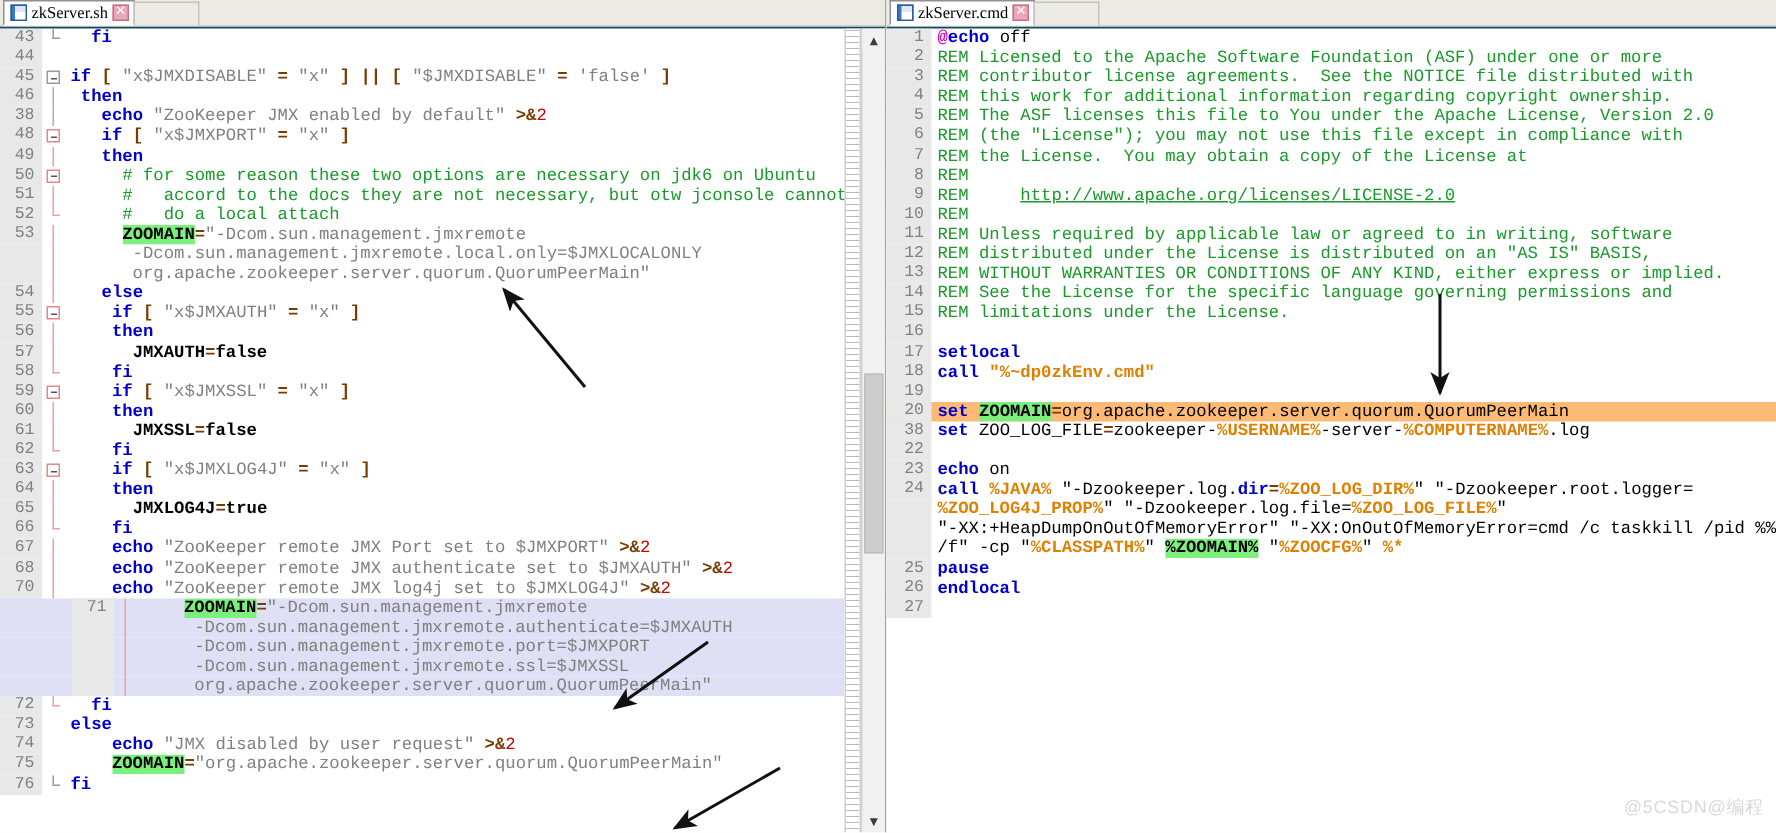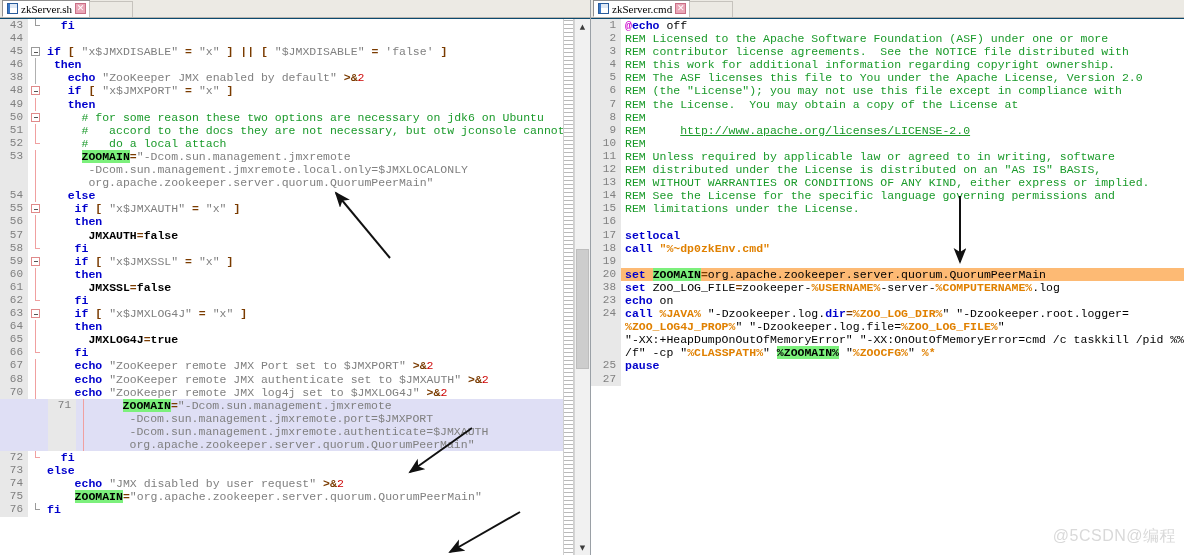--- a/index.html
+++ b/index.html
@@ -243,21 +243,21 @@
     left: 0; top: 0;
     width: 1184px; height: 555px;
     pointer-events: none;
     z-index: 20;
   }
 
   
   .watermark {
     position: absolute;
     right: 8px; bottom: 8px;
-    font-size: 16px;
+    font-size: 12px;
     color: #d9d9d9;
     font-family: "Liberation Sans", sans-serif;
     z-index: 30;
     letter-spacing: 0.5px;
   }
 </style>
 </head>
 <body>
 
 <div id="app">
@@ -297,22 +297,23 @@
           <div class="row"><div class="gutter">61</div><div class="fold"><span class="foldline"></span></div><div class="code"><span class="plain">      </span><span class="ident">JMXSSL</span><span class="op">=</span><span class="ident">false</span></div></div>
           <div class="row"><div class="gutter">62</div><div class="fold"><span class="foldend"></span></div><div class="code"><span class="plain">    </span><span class="kw">fi</span></div></div>
           <div class="row"><div class="gutter">63</div><div class="fold"><span class="foldbox"></span></div><div class="code"><span class="plain">    </span><span class="kw">if</span><span class="op"> [ </span><span class="str">"x$JMXLOG4J"</span><span class="op"> = </span><span class="str">"x"</span><span class="op"> ]</span></div></div>
           <div class="row"><div class="gutter">64</div><div class="fold"><span class="foldline"></span></div><div class="code"><span class="plain">    </span><span class="kw">then</span></div></div>
           <div class="row"><div class="gutter">65</div><div class="fold"><span class="foldline"></span></div><div class="code"><span class="plain">      </span><span class="ident">JMXLOG4J</span><span class="op">=</span><span class="ident">true</span></div></div>
           <div class="row"><div class="gutter">66</div><div class="fold"><span class="foldend"></span></div><div class="code"><span class="plain">    </span><span class="kw">fi</span></div></div>
           <div class="row"><div class="gutter">67</div><div class="fold"><span class="foldline"></span></div><div class="code"><span class="plain">    </span><span class="kw">echo</span><span class="plain"> </span><span class="str">"ZooKeeper remote JMX Port set to $JMXPORT"</span><span class="op"> &gt;&amp;</span><span class="num">2</span></div></div>
           <div class="row"><div class="gutter">68</div><div class="fold"><span class="foldline"></span></div><div class="code"><span class="plain">    </span><span class="kw">echo</span><span class="plain"> </span><span class="str">"ZooKeeper remote JMX authenticate set to $JMXAUTH"</span><span class="op"> &gt;&amp;</span><span class="num">2</span></div></div>
           <div class="row"><div class="gutter">70</div><div class="fold"><span class="foldline"></span></div><div class="code"><span class="plain">    </span><span class="kw">echo</span><span class="plain"> </span><span class="str">"ZooKeeper remote JMX log4j set to $JMXLOG4J"</span><span class="op"> &gt;&amp;</span><span class="num">2</span></div></div>
           <div class="row sel"><div class="gutter">71</div><div class="fold"><span class="foldline"></span></div><div class="code"><span class="plain">    </span><span class="hl">ZOOMAIN</span><span class="op">=</span><span class="str">"-Dcom.sun.management.jmxremote</span></div></div>
+          <div class="row sel"><div class="gutter"></div><div class="fold"><span class="foldline"></span></div><div class="code"><span class="str">     -Dcom.sun.management.jmxremote.authenticate=$JMXAUTH</span></div></div>
           <div class="row sel"><div class="gutter"></div><div class="fold"><span class="foldline"></span></div><div class="code"><span class="str">     -Dcom.sun.management.jmxremote.port=$JMXPORT</span></div></div>
-          <div class="row sel"><div class="gutter"></div><div class="fold"><span class="foldline"></span></div><div class="code"><span class="str">     -Dcom.sun.management.jmxremote.authenticate=$JMXAUTH</span></div></div>
+          <div class="row sel"><div class="gutter"></div><div class="fold"><span class="foldline"></span></div><div class="code"><span class="str">     -Dcom.sun.management.jmxremote.ssl=$JMXSSL</span></div></div>
           <div class="row sel"><div class="gutter"></div><div class="fold"><span class="foldline"></span></div><div class="code"><span class="str">     org.apache.zookeeper.server.quorum.QuorumPeerMain"</span></div></div>
           <div class="row"><div class="gutter">72</div><div class="fold"><span class="foldend"></span></div><div class="code"><span class="plain">  </span><span class="kw">fi</span></div></div>
           <div class="row"><div class="gutter">73</div><div class="fold"></div><div class="code"><span class="plain"></span><span class="kw">else</span></div></div>
           <div class="row"><div class="gutter">74</div><div class="fold"></div><div class="code"><span class="plain">    </span><span class="kw">echo</span><span class="plain"> </span><span class="str">"JMX disabled by user request"</span><span class="op"> &gt;&amp;</span><span class="num">2</span></div></div>
           <div class="row"><div class="gutter">75</div><div class="fold"></div><div class="code"><span class="plain">    </span><span class="hl">ZOOMAIN</span><span class="op">=</span><span class="str">"org.apache.zookeeper.server.quorum.QuorumPeerMain"</span></div></div>
           <div class="row"><div class="gutter">76</div><div class="fold"><span class="foldend gray"></span></div><div class="code"><span class="plain"></span><span class="kw">fi</span></div></div>
         </div>
       <div class="grip"></div>
       <div class="vscroll">
         <div class="sb-up">▲</div>
@@ -348,26 +349,28 @@
           <div class="row"><div class="gutter">12</div><div class="code"><span class="rem">REM distributed under the License is distributed on an "AS IS" BASIS,</span></div></div>
           <div class="row"><div class="gutter">13</div><div class="code"><span class="rem">REM WITHOUT WARRANTIES OR CONDITIONS OF ANY KIND, either express or implied.</span></div></div>
           <div class="row"><div class="gutter">14</div><div class="code"><span class="rem">REM See the License for the specific language governing permissions and</span></div></div>
           <div class="row"><div class="gutter">15</div><div class="code"><span class="rem">REM limitations under the License.</span></div></div>
           <div class="row"><div class="gutter">16</div><div class="code"></div></div>
           <div class="row"><div class="gutter">17</div><div class="code"><span class="kw">setlocal</span></div></div>
           <div class="row"><div class="gutter">18</div><div class="code"><span class="kw">call</span><span class="plain"> </span><span class="var">"%~dp0zkEnv.cmd"</span></div></div>
           <div class="row"><div class="gutter">19</div><div class="code"></div></div>
           <div class="row sel2"><div class="gutter">20</div><div class="code"><span class="kw">set</span><span class="plain"> </span><span class="hl">ZOOMAIN</span><span class="op">=</span><span class="plain">org.apache.zookeeper.server.quorum.QuorumPeerMain</span></div></div>
           <div class="row"><div class="gutter">38</div><div class="code"><span class="kw">set</span><span class="plain"> </span><span class="plain">ZOO_LOG_FILE</span><span class="op">=</span><span class="plain">zookeeper-</span><span class="var">%USERNAME%</span><span class="plain">-server-</span><span class="var">%COMPUTERNAME%</span><span class="plain">.log</span></div></div>
+          <div class="row"><div class="gutter">22</div><div class="code"></div></div>
           <div class="row"><div class="gutter">23</div><div class="code"><span class="kw">echo</span><span class="plain"> on</span></div></div>
           <div class="row"><div class="gutter">24</div><div class="code"><span class="kw">call</span><span class="plain"> </span><span class="var">%JAVA%</span><span class="plain"> "-Dzookeeper.log.</span><span class="kw">dir</span><span class="op">=</span><span class="var">%ZOO_LOG_DIR%</span><span class="plain">" "-Dzookeeper.root.logger=</span></div></div>
           <div class="row"><div class="gutter"></div><div class="code"><span class="var">%ZOO_LOG4J_PROP%</span><span class="plain">" "-Dzookeeper.log.file=</span><span class="var">%ZOO_LOG_FILE%</span><span class="plain">"</span></div></div>
           <div class="row"><div class="gutter"></div><div class="code"><span class="plain">"-XX:+HeapDumpOnOutOfMemoryError" "-XX:OnOutOfMemoryError=cmd /c taskkill /pid %%%%p /t</span></div></div>
           <div class="row"><div class="gutter"></div><div class="code"><span class="plain">/f" -cp "</span><span class="var">%CLASSPATH%</span><span class="plain">" </span><span class="hl">%ZOOMAIN%</span><span class="plain"> "</span><span class="var">%ZOOCFG%</span><span class="plain">" </span><span class="var">%*</span></div></div>
           <div class="row"><div class="gutter">25</div><div class="code"><span class="kw">pause</span></div></div>
+          <div class="row"><div class="gutter">26</div><div class="code"><span class="kw">endlocal</span></div></div>
           <div class="row"><div class="gutter">27</div><div class="code"></div></div>
         </div>
     </div>
   </div>
 
   <svg class="annotations" id="annots" width="1184" height="555" viewBox="0 0 1184 555">
       <defs>
         <marker id="ah" markerWidth="9" markerHeight="9" refX="7" refY="3.2" orient="auto">
           <path d="M0,0 L8,3.2 L0,6.4 L2,3.2 z" fill="#111"></path>
         </marker>

